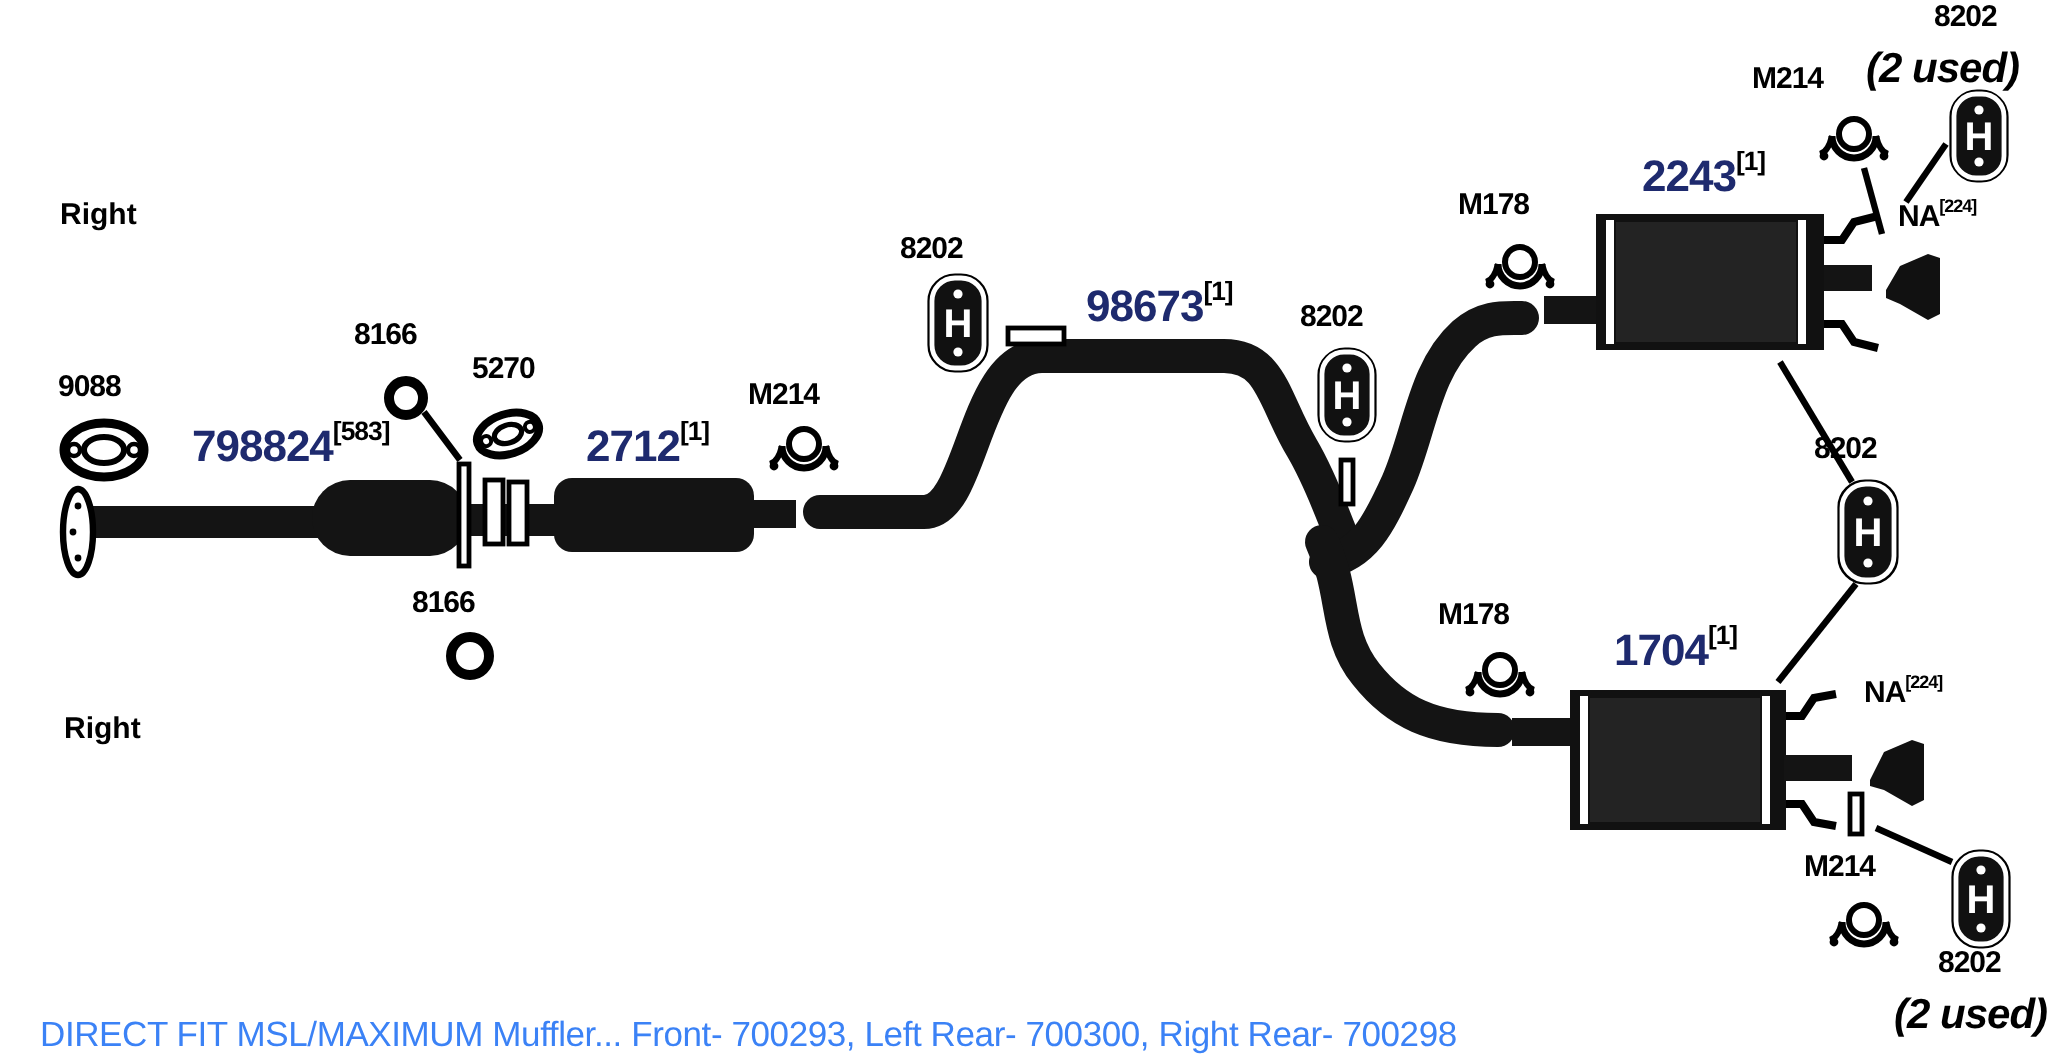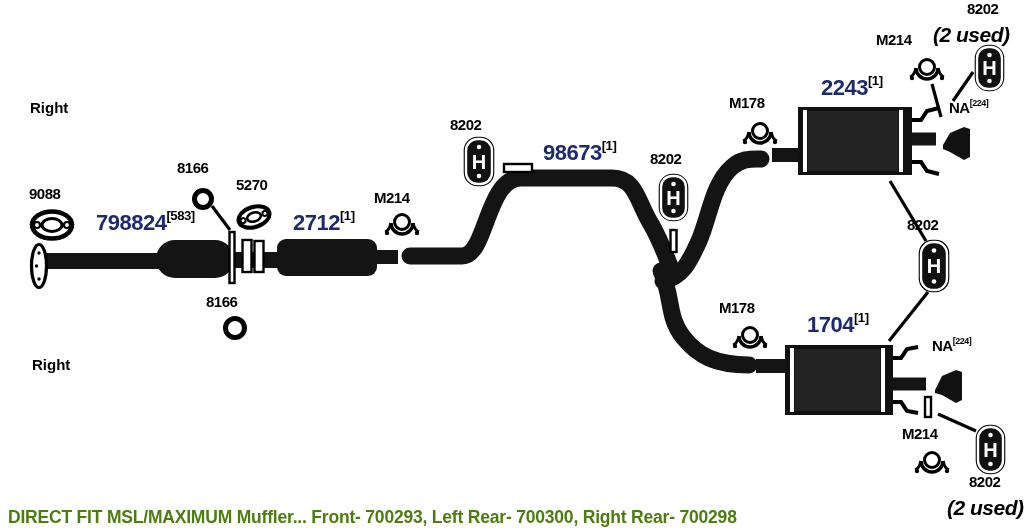--- a/index.html
+++ b/index.html
@@ -5,21 +5,21 @@
   html,body{margin:0;padding:0;background:#fff;}
   .stage{position:relative;width:1024px;height:530px;background:#fff;overflow:hidden;
          font-family:"Liberation Sans",sans-serif;}
   .stage svg{position:absolute;left:0;top:0;}
   .lbl{position:absolute;white-space:nowrap;font-weight:700;color:#000;line-height:1;}
   .part{font-size:15px;letter-spacing:-0.5px;}
   .blue{color:#1e2a6e;font-size:22px;letter-spacing:-0.5px;}
   .lbl sup{font-size:0.60em;position:relative;top:-0.15em;vertical-align:super;color:#000;letter-spacing:-0.5px;}
   .orient{font-size:15px;}
   .note{font-size:21px;letter-spacing:-0.5px;font-style:italic;}
-  .caption{position:absolute;left:8px;top:507px;font-weight:700;font-size:17.5px;color:#4d7c0f;
+  .caption{position:absolute;left:20px;top:507px;font-weight:400;font-size:17.5px;color:#3b82f6;
            letter-spacing:-0.2px;white-space:nowrap;}
   .hletter{font:700 20px "Liberation Sans",sans-serif;fill:#fff;}
 </style>
 </head>
 <body>
 
 <div class="stage">
 
 <svg width="1024" height="530" viewBox="0 0 1024 530">
   <defs>

